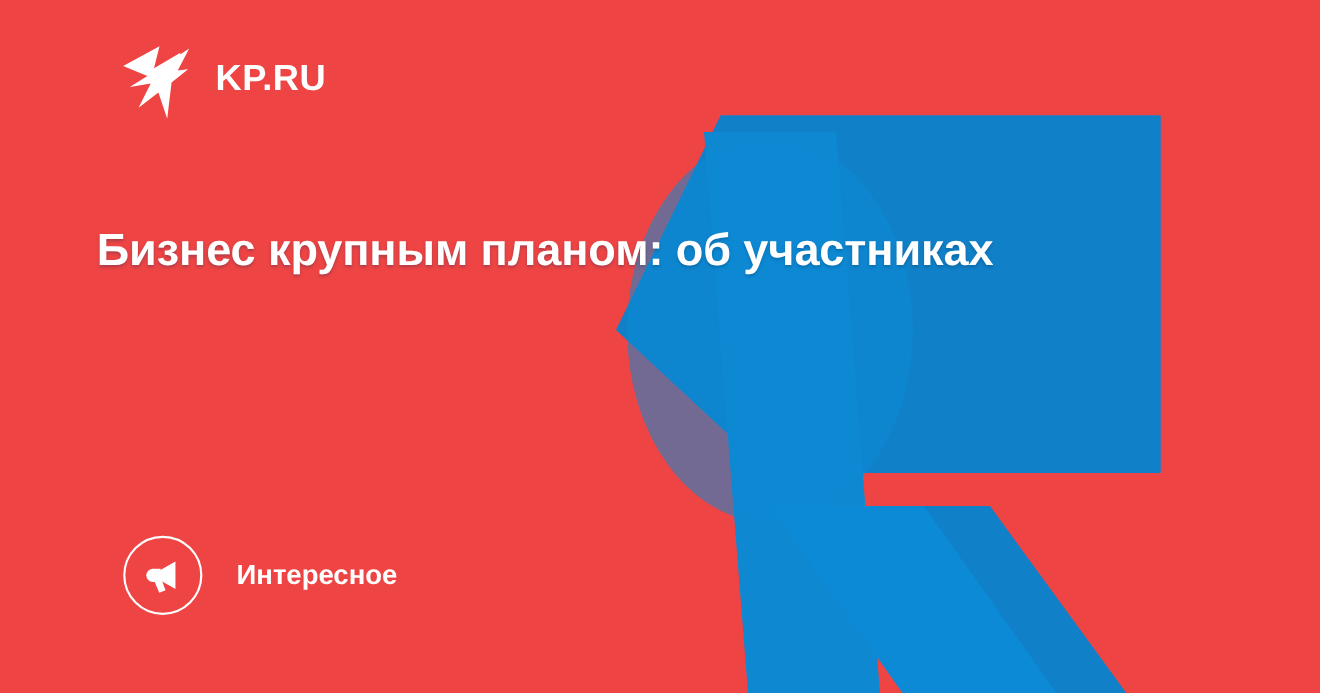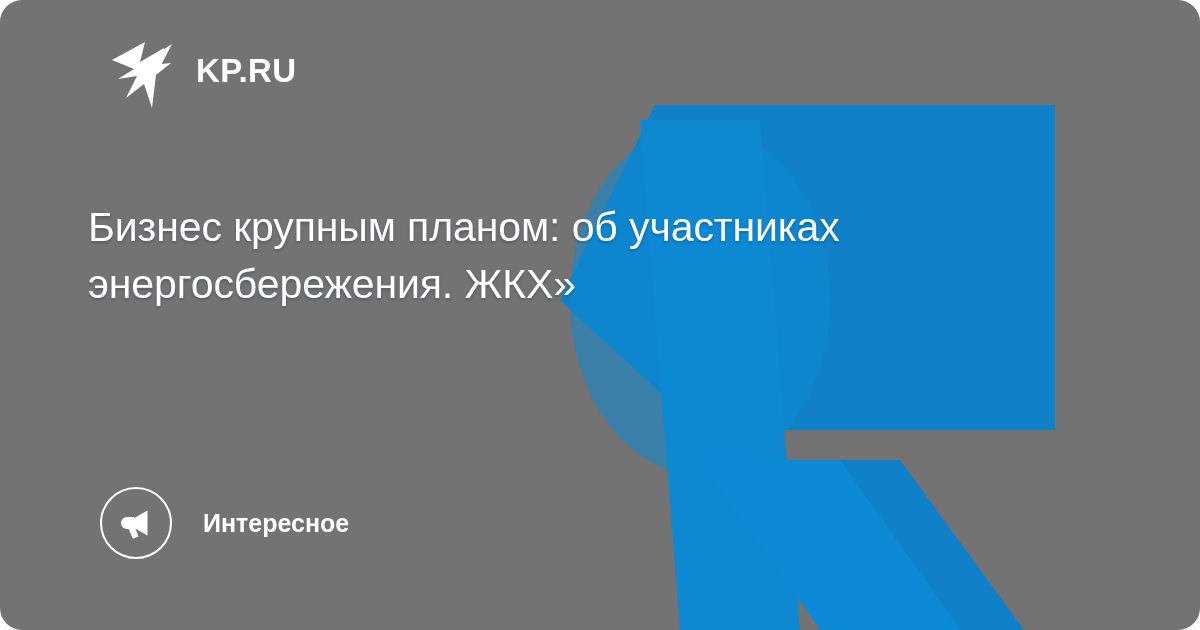--- a/index.html
+++ b/index.html
@@ -9,22 +9,21 @@
   }
   body {
     font-family: "Liberation Sans", "DejaVu Sans", sans-serif;
   }
 
   .card {
     position: relative;
     width: 1200px;
     height: 630px;
     overflow: hidden;
-    background: #737373;
-    border-radius: 22px;
+    background: #ef4444;
   }
 
   
   .watermark {
     position: absolute;
     inset: 0;
     pointer-events: none;
     z-index: 0;
   }
 
@@ -54,34 +53,34 @@
 
   
   .headline {
     position: absolute;
     left: 88px;
     top: 172px;
     width: 1010px;
     z-index: 3;
     color: #ffffff;
     font-size: 41px;
-    font-weight: 400;
+    font-weight: 700;
     line-height: 57px;
     letter-spacing: -0.1px;
     text-shadow: 0 2px 3px rgba(0, 48, 86, 0.30);
   }
   .headline-line {
     display: block;
     white-space: nowrap;
   }
 
   
   .badge {
     position: absolute;
-    left: 100px;
+    left: 112px;
     top: 487px;
     display: flex;
     align-items: center;
     z-index: 3;
   }
   .badge-circle {
     width: 72px;
     height: 72px;
     border-radius: 50%;
     border: 2px solid #ffffff;
@@ -126,21 +125,20 @@
   <div class="brand">
     <svg class="brand-mark" viewBox="0 0 76 76" aria-hidden="true">
       <path fill="#ffffff" d="M8 28 L41 10 L36 30 L60 16 L57 32 L67 31 L52 43 L48 76 L40 52 L22 66 L33 44 L14 47 L30 37 Z"></path>
       <path fill="#ffffff" d="M30 37 L68 12 L55 37 L47 44 Z"></path>
     </svg>
     <span class="brand-name">KP.RU</span>
   </div>
 
   <h1 class="headline">
     <span class="headline-line">Бизнес крупным планом: об участниках</span>
-    <span class="headline-line">энергосбережения. ЖКХ»</span>
   </h1>
 
   <div class="badge">
     <span class="badge-circle">
       <svg width="40" height="40" viewBox="0 0 40 40" aria-hidden="true">
 
         <path fill="#ffffff" d="M31.5 7.5 L31.5 32.5 L17.5 24.5 L17.5 15.5 Z"></path>
 
         <path fill="#ffffff" d="M11.0 14.0 L18.0 14.0 L18.0 26.0 L11.0 26.0 A6 6 0 0 1 11.0 14.0 Z"></path>
 

